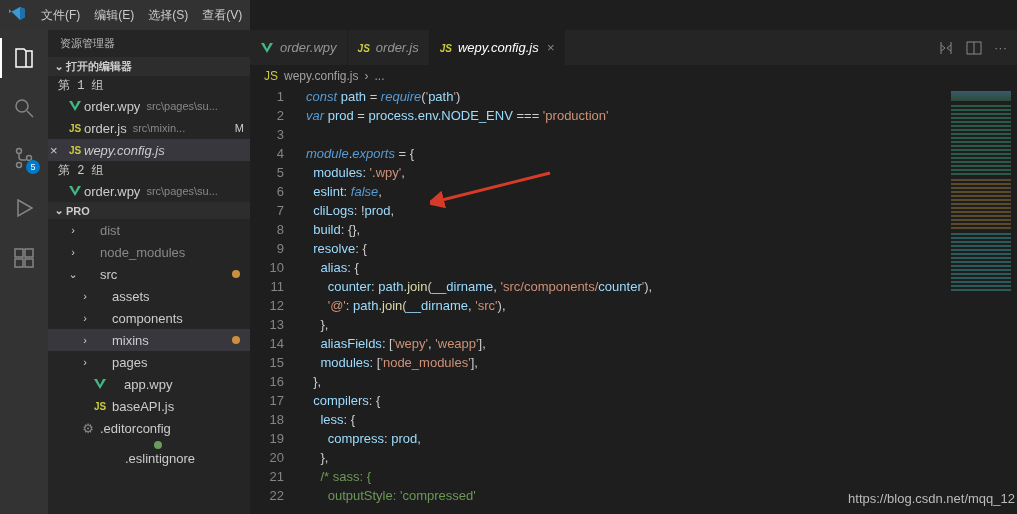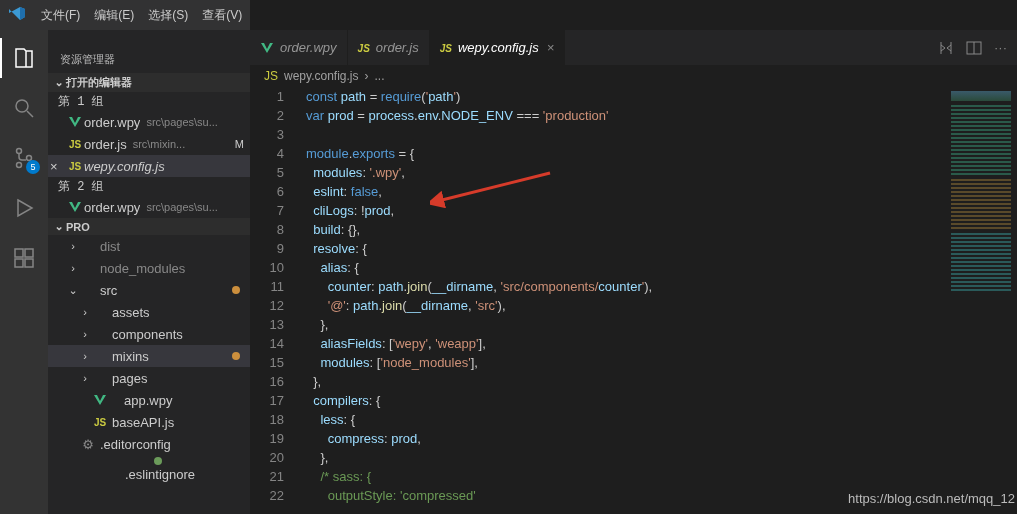--- a/index.html
+++ b/index.html
@@ -14,21 +14,21 @@
 .titlebar .title { flex:1; text-align:center; font-size:12px; color:#999; padding-right:80px; }
 
 
 .activity { width:48px; background:#333333; padding-top:38px; display:flex; flex-direction:column; align-items:center; gap:10px; }
 .activity .act { width:48px; height:40px; display:flex; align-items:center; justify-content:center; color:#858585; position:relative; }
 .activity .act.active { color:#fff; }
 .activity .act.active::before { content:""; position:absolute; left:0; top:0; bottom:0; width:2px; background:#fff; }
 .badge { position:absolute; bottom:4px; right:8px; background:#007acc; color:#fff; border-radius:8px; font-size:9px; min-width:14px; height:14px; line-height:14px; text-align:center; }
 
 
-.sidebar { width:202px; background:#252526; padding-top:46px; display:flex; flex-direction:column; color:#ccc; overflow:hidden; }
+.sidebar { width:202px; background:#252526; padding-top:30px; display:flex; flex-direction:column; color:#ccc; overflow:hidden; }
 .sb-title { padding:6px 12px; font-size:11px; color:#bbb; }
 .sb-sec { font-size:11px; font-weight:600; padding:2px 4px; display:flex; align-items:center; background:#2d2d2d; cursor:default; }
 .sb-sec .chev { width:14px; text-align:center; }
 .sb-sub { font-size:12px; padding:1px 4px 1px 10px;font-family:Liberation Mono, monospace; }
 .sb-row { display:flex; align-items:center; height:22px; padding-left:18px; font-size:13px; position:relative; }
 .sb-row.sel { background:#37373d; }
 .sb-row .ico { width:18px; display:flex; justify-content:center; }
 .sb-row .lbl { white-space:nowrap; overflow:hidden; text-overflow:ellipsis; }
 .sb-row .hint { color:#888; font-size:11px; margin-left:6px; flex:1; overflow:hidden; text-overflow:ellipsis; }
 .sb-row .close { position:absolute; left:2px; }
@@ -45,21 +45,21 @@
 .tab { display:flex; align-items:center; padding:0 10px; font-size:13px; color:#969696; border-right:1px solid #1e1e1e; font-style:italic; }
 .tab.active { background:#1e1e1e; color:#fff; font-style:italic; }
 .tab .ico { margin-right:6px; }
 .tab .close { margin-left:8px; color:#888; }
 .tabs .spacer { flex:1; }
 .tabs .actions { display:flex; align-items:center; gap:12px; padding:0 10px; color:#888; }
 .crumb { height:22px; display:flex; align-items:center; padding-left:14px; font-size:12px; color:#a0a0a0; gap:6px; }
 .code { flex:1; display:flex; font-family:Consolas,monospace; font-size:13px; line-height:19px; overflow:hidden; position:relative; }
 .gutter { width:48px; text-align:right; color:#858585; padding-right:14px; }
 .lines { white-space:pre; padding-left:8px; }
-.kw { color:#569cd6; } .var { color:#9cdcfe; } .str { color:#ce9178; } .fn { color:#dcdcaa; } .cmt { color:#6a9955; }
+.kw { color:#569cd6;font-style:italic; } .var { color:#9cdcfe; } .str { color:#ce9178; } .fn { color:#dcdcaa; } .cmt { color:#6a9955; }
 .minimap { position:absolute; right:0; top:0; bottom:0; width:80px; }
 .minimap .chunk { position:absolute; right:6px; width:60px; }
 
 
 .arrow { position:absolute; pointer-events:none; }
 
 .watermark { position:absolute; right:2px; bottom:8px; color:#bbb; font-size:13px; }
 
 svg { display:block; }
 </style>

